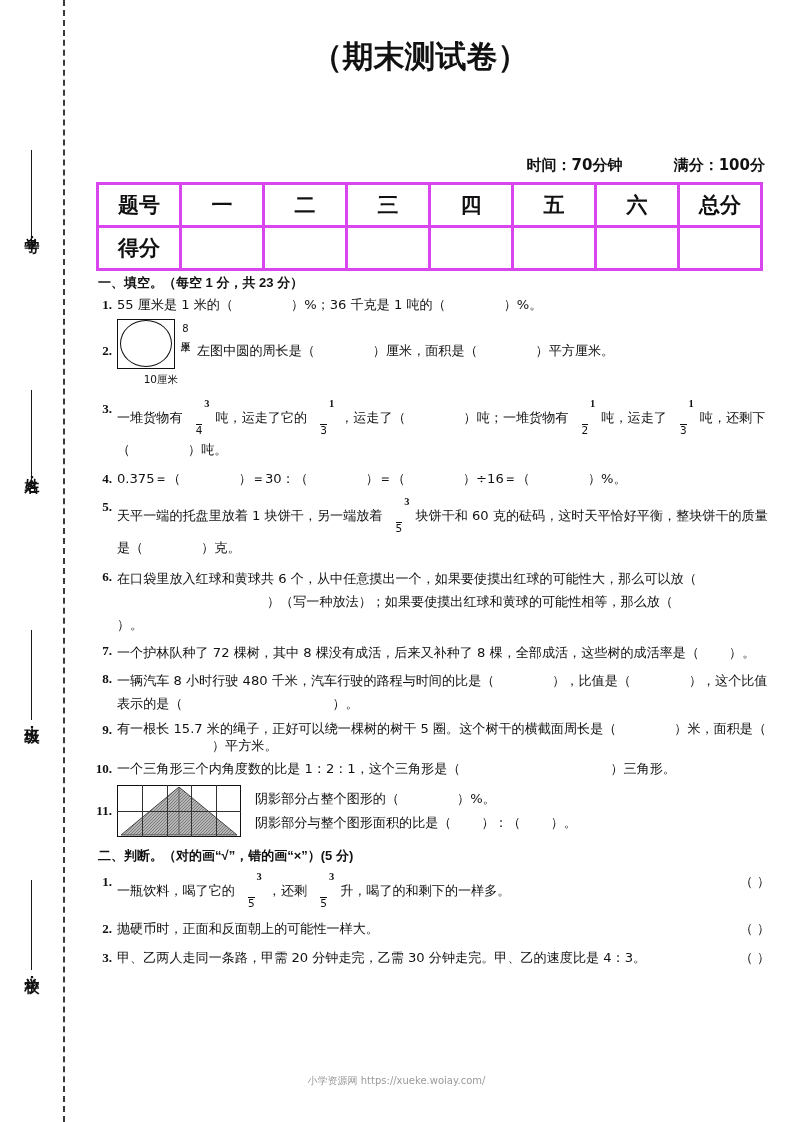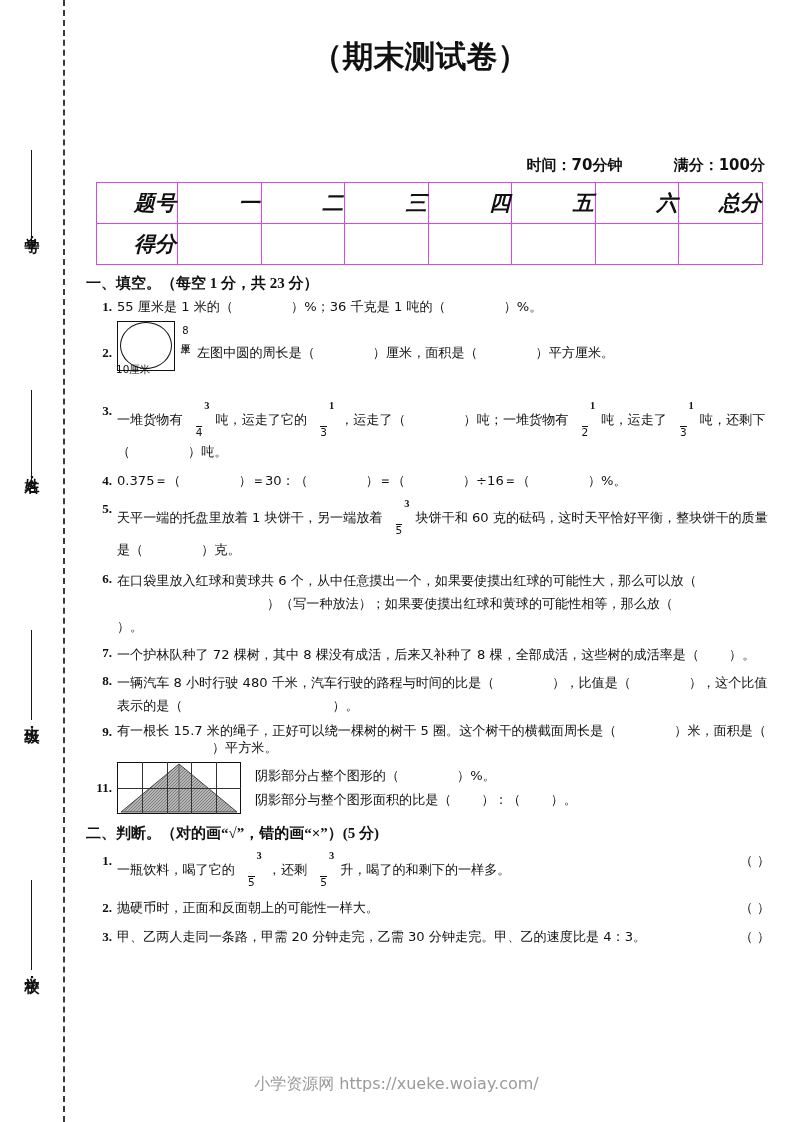--- a/index.html
+++ b/index.html
@@ -62,42 +62,41 @@
   .meta span{margin-left:10px;padding-left:36px;}
 
   
   .score-table{
     position:absolute;left:96px;top:182px;
     width:667px;
     border-collapse:collapse;
     table-layout:fixed;
   }
   .score-table td{
-    border:1px solid #d946ef;
+    border:3px solid #d946ef;
     height:38px;
-    text-align:right;
+    text-align:center;
     vertical-align:middle;
     font-family:"DejaVu Sans","Liberation Sans",sans-serif;
     font-weight:bold;
     font-size:21px;
-    font-style:italic;
   }
   .score-table td.lab{width:78px;}
 
   
   .content{
     position:absolute;left:86px;top:276px;width:684px;
     font-size:13.4px;
     line-height:1.0;
   }
   .sec-head{
-    font-family:Liberation Serif, serif;
-    font-weight:bold;
-    font-size:15px;
-    margin:0 0 4px 0;
+    font-family:Liberation Sans, sans-serif;
+    font-weight:bold;
+    font-size:13px;
+    margin:0 0 4px 12px;
     letter-spacing:0px;
   }
   .q{
     display:flex;
     margin:0 0 3px 0;
     font-family:"DejaVu Sans","Liberation Sans",sans-serif;
     font-size:13.1px;
     line-height:20px;
   }
   .q .num{
@@ -132,21 +131,21 @@
   .fig2{position:relative;width:68px;height:62px;margin-left:0px;}
   .fig2 .sq{
     position:absolute;left:0;top:0;width:58px;height:50px;
     border:1.4px solid #111;box-sizing:border-box;
   }
   .fig2 .cir{
     position:absolute;left:3px;top:1px;width:52px;height:47px;
     border:1.3px solid #111;border-radius:50%;box-sizing:border-box;
   }
   .fig2 .lab-b{
-    position:absolute;left:-1px;top:38px;width:62px;text-align:left;
+    position:absolute;left:-1px;top:50px;width:62px;text-align:right;
     font-family:"DejaVu Sans","Liberation Sans",sans-serif;font-size:10.5px;
   }
   .fig2 .lab-r{
     position:absolute;left:58px;top:4px;
     writing-mode:vertical-rl;text-orientation:upright;
     font-family:"DejaVu Sans","Liberation Sans",sans-serif;font-size:10px;
   }
 
   
   .fig11{position:relative;width:124px;height:52px;}
@@ -159,21 +158,21 @@
   .jrow .jtxt{flex:1;}
   .jrow .jpar{
     width:62px;flex:0 0 62px;text-align:right;
     font-family:"DejaVu Sans","Liberation Sans",sans-serif;
   }
 
   
   .watermark{
     position:absolute;left:0;top:1074px;width:793px;text-align:center;
     font-family:"DejaVu Sans","Liberation Sans",sans-serif;
-    font-size:16px;color:#9a9a9a;
+    font-size:10px;color:#9a9a9a;
   }
   .pagefoot{
     position:absolute;left:0;top:1092px;width:793px;text-align:center;
     font-family:"DejaVu Sans","Liberation Sans",sans-serif;
     font-weight:bold;font-size:14px;letter-spacing:4px;color:#111;
   }
 </style>
 </head>
 <body>
 
@@ -300,20 +299,24 @@
     <div class="q" style="margin-top:5px;">
       <span class="num">8.</span>
       <span class="txt" id="q1-8" style="line-height:23px;">一辆汽车 8 小时行驶 480 千米，汽车行驶的路程与时间的比是（<span class="blank b-m"></span>），比值是（<span class="blank b-m"></span>），这个比值表示的是（<span class="blank b-xl"></span>）。</span>
     </div>
 
     <div class="q" style="margin-top:5px;">
       <span class="num">9.</span>
       <span class="txt" id="q1-9" style="line-height:17px;">有一根长 15.7 米的绳子，正好可以绕一棵树的树干 5 圈。这个树干的横截面周长是（<span class="blank b-m"></span>）米，面积是（<span class="blank b-l"></span>）平方米。</span>
     </div>
 
+    <div class="q" style="margin-top:5px;">
+      <span class="num">10.</span>
+      <span class="txt" id="q1-10">一个三角形三个内角度数的比是 1：2：1，这个三角形是（<span class="blank b-xl"></span>）三角形。</span>
+    </div>
 
     <div class="q" style="margin-top:6px;align-items:center;">
       <span class="num" style="align-self:center;">11.</span>
       <span class="fig11">
         <span class="grid"></span>
         <svg width="124" height="52" viewBox="0 0 124 52" style="position:absolute;left:0;top:0;">
           <defs>
             <pattern id="hatch" width="3" height="3" patternUnits="userSpaceOnUse">
               <rect width="3" height="3" fill="#b6b6b6"></rect>
               <path d="M0,3 l3,-3" stroke="#6d6d6d" stroke-width="0.8"></path>

